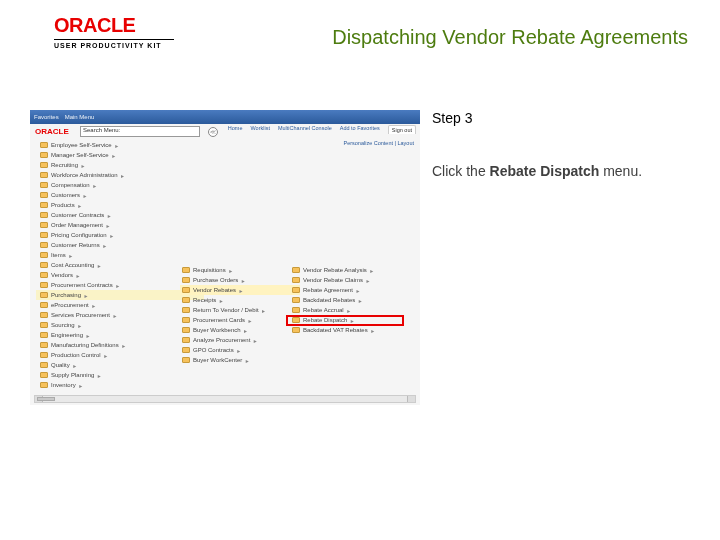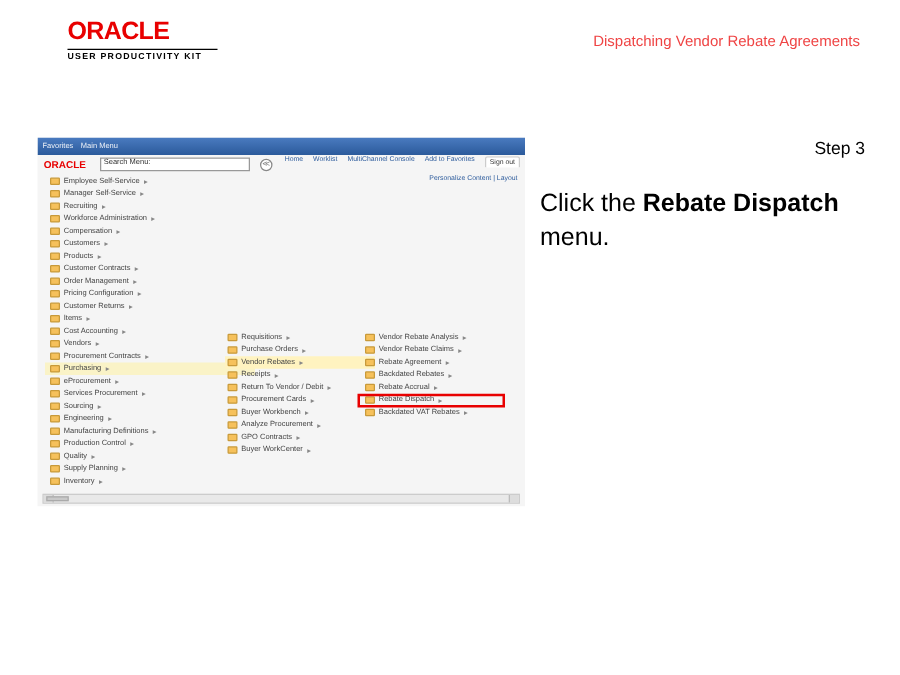--- a/index.html
+++ b/index.html
@@ -4,21 +4,21 @@
 <style>
   * { box-sizing: border-box; margin: 0; padding: 0; }
   html, body { width: 720px; height: 540px; font-family: Arial, Helvetica, sans-serif; background: #fff; }
   .page { width: 720px; height: 400px; position: relative; }
 
   .header { position: absolute; top: 0; left: 0; right: 0; height: 60px; }
   .logo { position: absolute; left: 54px; top: 14px; }
   .logo-oracle { color:#e80000; font-weight:bold; font-size:20px; letter-spacing:-0.5px; display:flex; align-items:center; gap:3px;}
   .logo-upk { font-size:7px; letter-spacing:1px; color:#000; margin-top:2px; font-weight:bold;}
   .logo-rule { border-top:1px solid #000; width:120px; margin-top:2px;}
-  .title { position:absolute; right:32px; top:26px; font-size:12px; color:#ef4444; }
+  .title { position:absolute; right:32px; top:26px; font-size:20px; color:#4d7c0f; }
 
   .screenshot-area { position:absolute; left:30px; top:110px; width:390px; height:295px; background:#f5f5f5; border:0; font-size:6px; color:#444; overflow:hidden;}
   .topbar { position:absolute; top:0; left:0; right:0; height:14px; background:#2b5a9b; background:linear-gradient(#4a7bc0,#2b5a9b); display:flex; align-items:center; color:#fff; font-size:6px; padding-left:4px; gap:6px;}
   .topbar .spacer{flex:1;}
   .topbar span{opacity:.9;}
   .oracle-mini { position:absolute; top:17px; left:5px; color:#e80000; font-weight:bold; font-size:8px;}
   .searchbox { position:absolute; top:16px; left:50px; width:120px; height:11px; background:#fff; border:1px solid #999; font-size:6px; padding:0 2px; color:#333;}
   .round-collapse { position:absolute; top:17px; left:178px; width:10px; height:10px; border:1px solid #888; border-radius:50%; background:#fff; font-size:6px; line-height:8px; text-align:center; color:#888;}
   .minitabs { position:absolute; top:15px; right:4px; display:flex; gap:8px; font-size:5.5px; color:#2b5a9b;}
   .minitabs .active{ background:#fff; border:1px solid #ccc; border-bottom:0; padding:1px 3px; border-radius:2px 2px 0 0; color:#333;}
@@ -36,22 +36,22 @@
   .subsubtree .tree-row { padding-left:2px;}
 
   .redbox { position:absolute; border:2px solid #e80000; left:256px; top:205px; width:118px; height:11px; pointer-events:none;}
   .perslink { position:absolute; top:30px; right:6px; font-size:5.5px; color:#2b5a9b; }
   .scrollbar { position:absolute; bottom:2px; left:4px; right:4px; height:8px; background:#e9e9e9; border:1px solid #ccc;}
   .scrollbar .thumb{position:absolute; left:2px; top:1px; width:18px; height:4px; background:#c9c9c9; border:1px solid #aaa;}
   .scroll-arrow-l{position:absolute;left:0;top:0;bottom:0;width:8px;background:#ddd;border-right:1px solid #bbb;}
   .scroll-arrow-r{position:absolute;right:0;top:0;bottom:0;width:8px;background:#ddd;border-left:1px solid #bbb;}
 
   .instructions { position:absolute; left:432px; top:110px; right:28px; }
-  .step-label { font-size:14px; color:#000; margin-bottom:24px;text-align:right;}
-  .step-text { font-size:20px; color:#000000; line-height:1.35;}
+  .step-label { font-size:14px; color:#000; margin-bottom:36px;}
+  .step-text { font-size:14px; color:#404040; line-height:1.35;}
   .step-text b { font-weight:bold;}
 </style>
 </head>
 <body>
 
 <div class="page">
 
   <div class="header">
     <div class="logo">
       <div class="logo-oracle">ORACLE</div>

